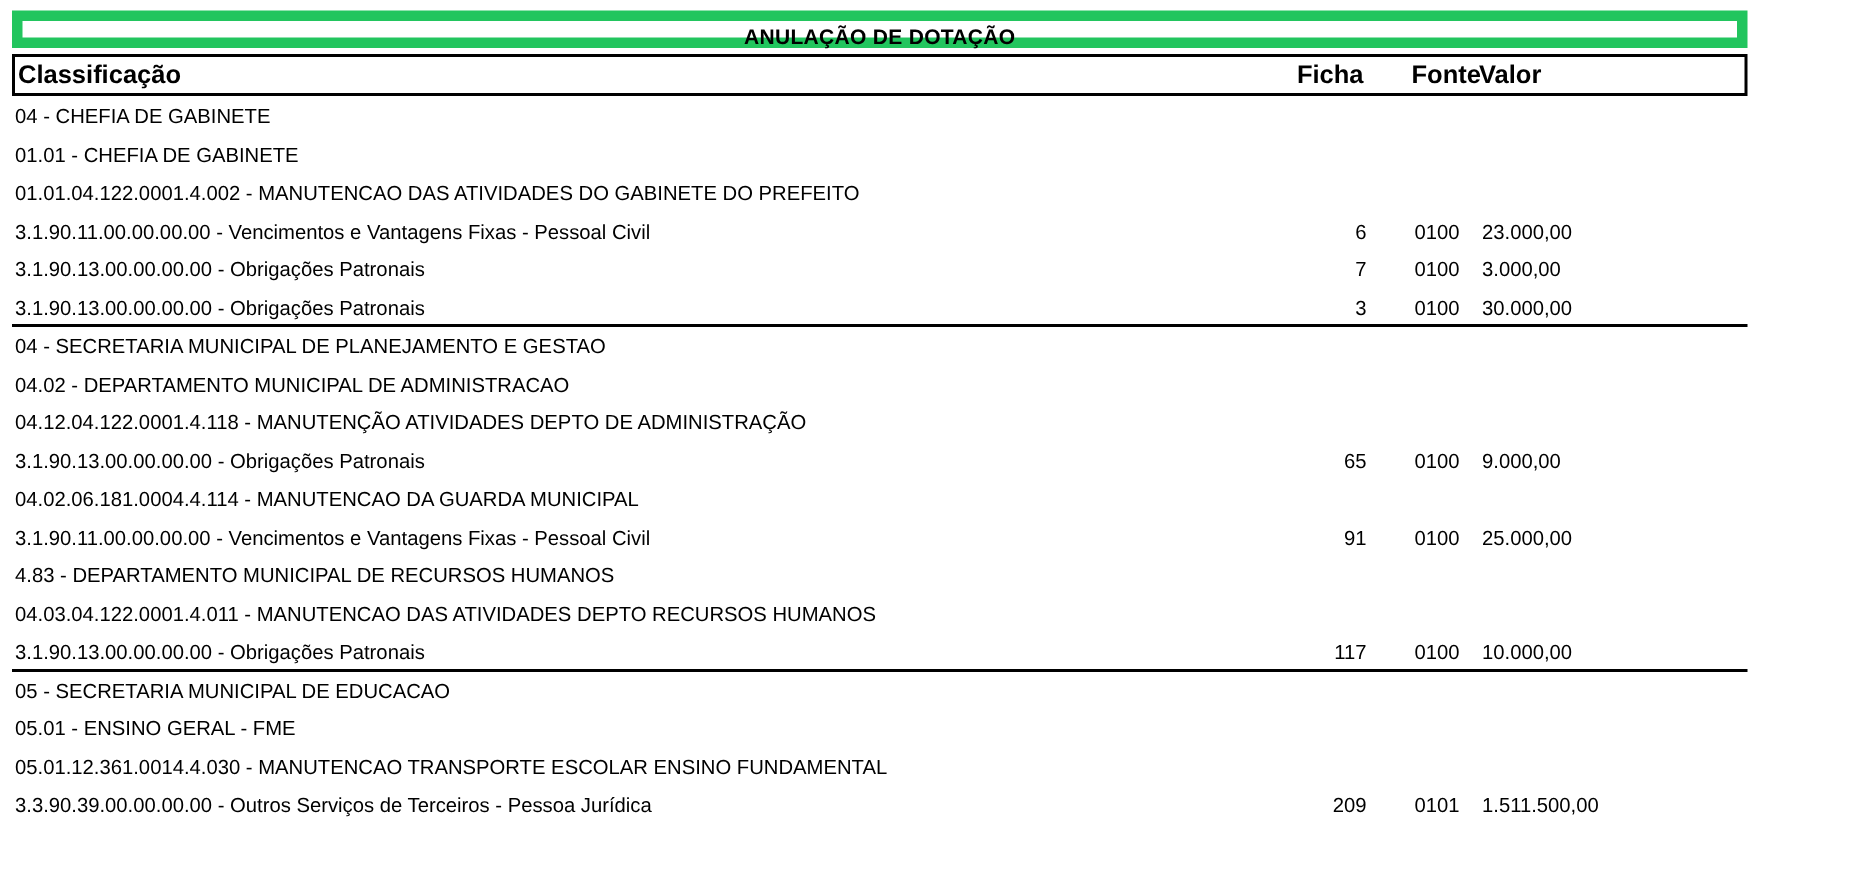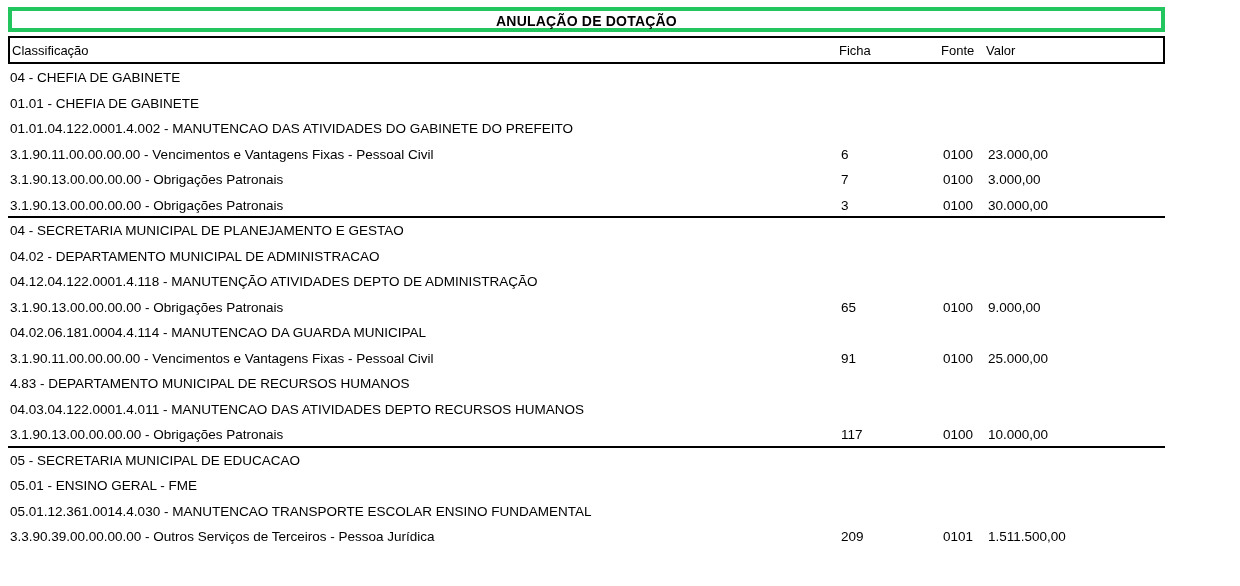--- a/index.html
+++ b/index.html
@@ -17,21 +17,21 @@
     overflow: hidden;
   }
   .report {
     position: absolute;
     left: 8px;
     top: 7px;
     width: 1157px;
   }
   .title-box {
     box-sizing: border-box;
-    border: 4px solid #22c55e;
+    border: 7px solid #22c55e;
     height: 25px;
     line-height: 21px;
     text-align: center;
     font-weight: bold;
     font-size: 14px;
     letter-spacing: 0.2px;
   }
   .header-box {
     box-sizing: border-box;
     border: 2px solid #000000;
@@ -39,25 +39,25 @@
     height: 28px;
   }
   .grid {
     display: grid;
     grid-template-columns: 1fr 70px 32px 45px 165px;
     align-items: center;
     padding: 0 12px 0 2px;
   }
   .header-box.grid {
     height: 28px;
-    font-weight: normal;
-    font-size: 13px;
+    font-weight: bold;
+    font-size: 17px;
   }
   .cell-classificacao { text-align: left; overflow: hidden; white-space: nowrap; }
-  .cell-ficha { }
+  .cell-ficha { text-align: right; }
   .cell-gap { }
   .cell-fonte { text-align: left; }
   .cell-valor { text-align: left; }
   .rows { margin-top: 1px; }
   .row {
     box-sizing: border-box;
     height: 25.5px;
     line-height: 25.5px;
     font-size: 13.5px;
   }

